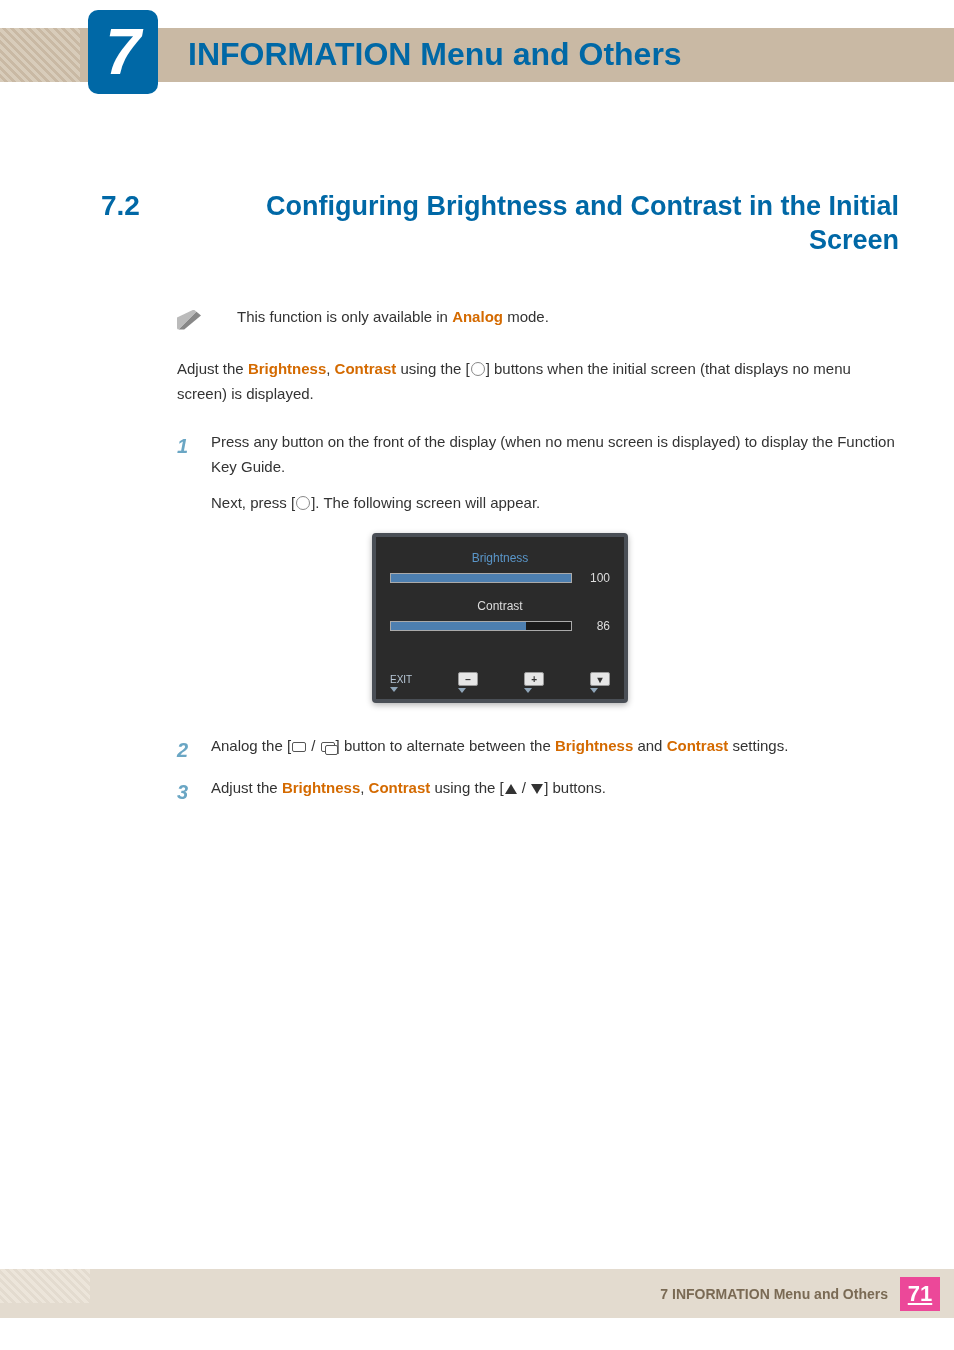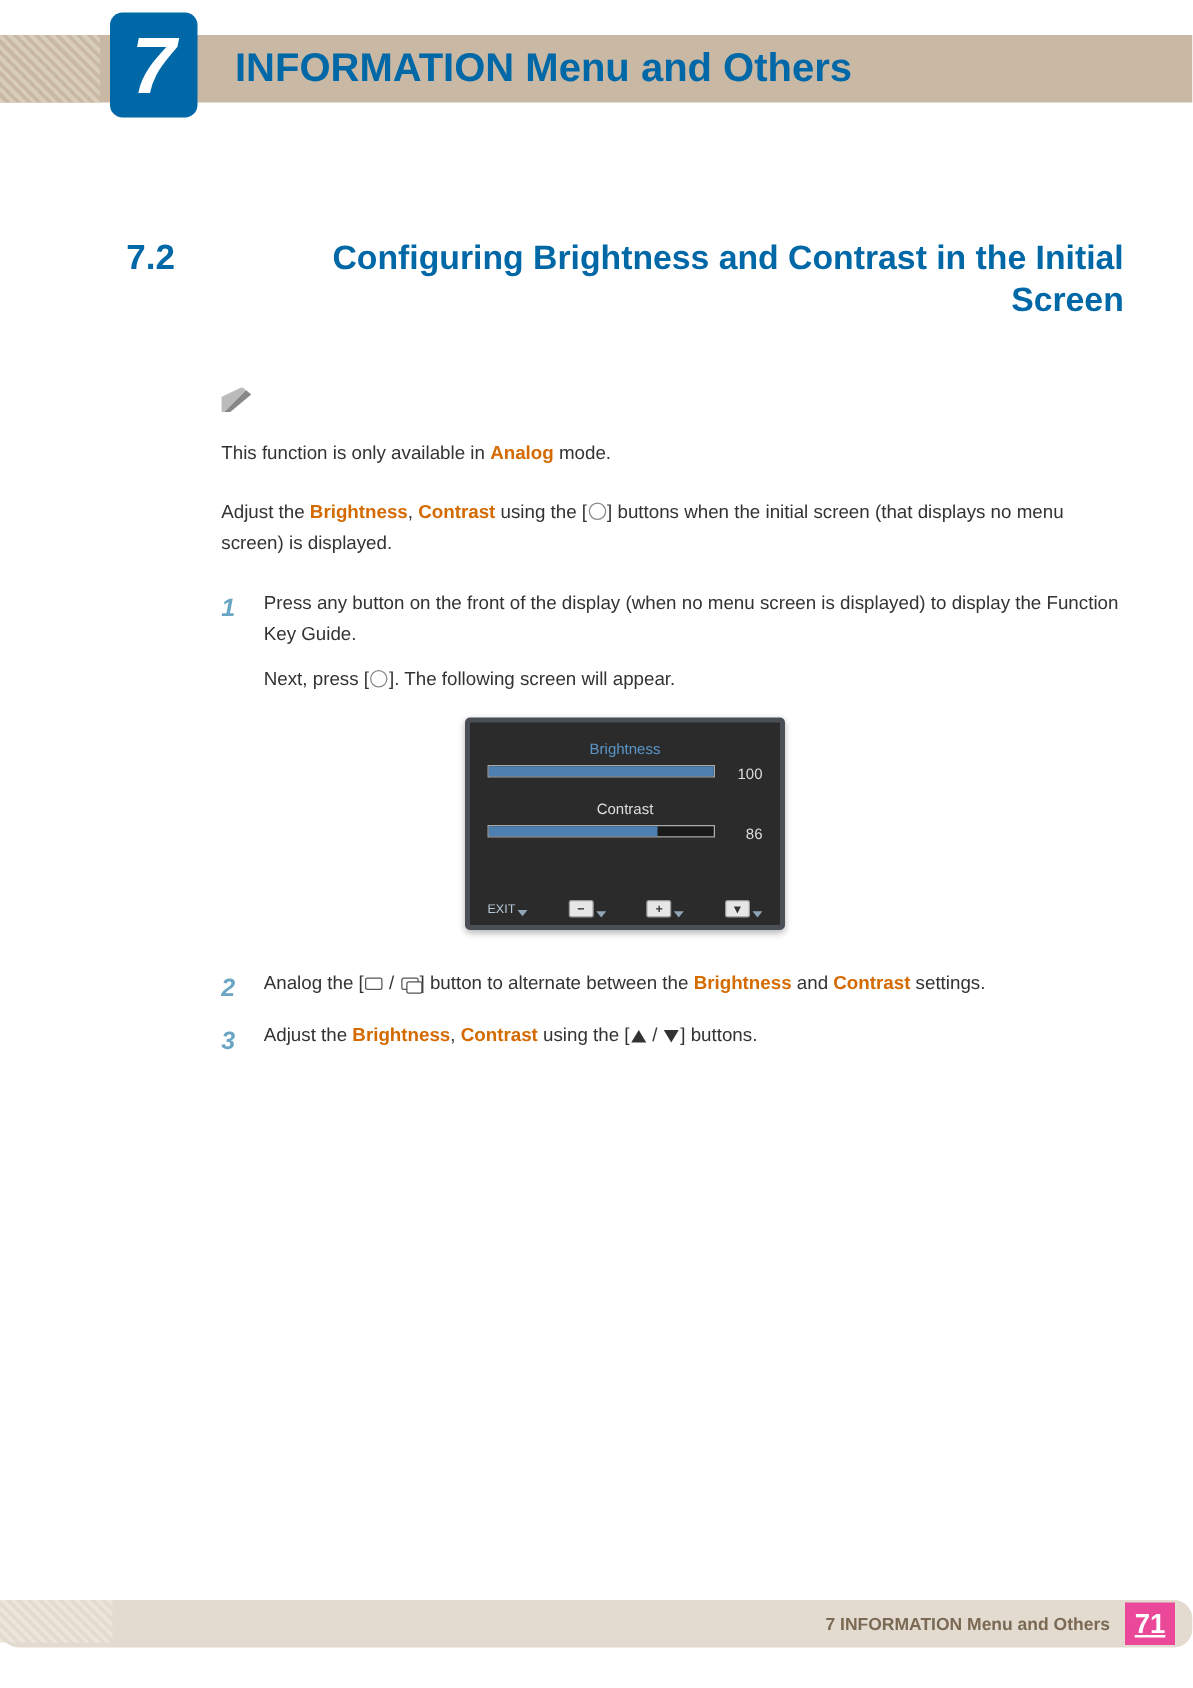--- a/index.html
+++ b/index.html
@@ -54,21 +54,21 @@
   }
   .content {
     position: absolute;
     top: 190px;
     left: 101px;
     right: 55px;
   }
   .section-row { display:flex; align-items:flex-start; gap:24px; margin-bottom:50px;}
   .section-num { color:#0068a6; font-size:28px; font-weight:bold; font-style:normal; min-width:60px;}
   .section-title { color:#0068a6; font-size:27px; font-weight:bold; line-height:1.25;text-align:right;}
-  .note-row { display:flex; align-items:flex-start; gap:24px; margin:0 0 26px 76px;flex-direction:column;}
+  .note-row { display:flex; align-items:flex-start; gap:36px; margin:0 0 26px 76px;}
   .pencil-icon {
     width:24px; height:20px; margin-top:2px;
     background:linear-gradient(135deg,#bbb 50%,#888 50%);
     clip-path: polygon(0 100%, 0 40%, 70% 0, 100% 30%, 30% 100%);
     border-radius:2px;
   }
   .note-text { font-size:15px; color:#333;}
   .highlight { color:#d46a00; font-weight:bold;}
   .para { font-size:15px; line-height:1.7; margin:0 0 22px 76px;}
   .step { display:flex; gap:20px; margin:0 0 8px 76px; font-size:15px; line-height:1.7;}
@@ -92,32 +92,32 @@
 
   
   .osd {
     width:256px; height:170px; margin:18px auto 30px auto;
     background:#2b2b2b; border:4px solid #4a4f56; border-radius:4px;
     box-shadow:0 2px 6px rgba(0,0,0,0.3);
     padding:10px 14px 0 14px; position:relative;
   }
   .osd-label { color:#5a96c9; font-size:12px; text-align:center; margin:4px 0 6px 0;}
   .osd-label.white { color:#ddd;}
-  .osd-row { display:flex; align-items:flex-start; gap:10px; margin-bottom:14px;}
+  .osd-row { display:flex; align-items:center; gap:10px; margin-bottom:14px;}
   .bar { flex:1; height:10px; border:1px solid #aaa; background:#1a1a1a; position:relative;}
   .bar-fill { position:absolute; top:0; left:0; bottom:0; background:#4d7fb0;}
   .bar-val { color:#ddd; font-size:12px; width:28px; text-align:right;}
   .osd-bottom { position:absolute; bottom:6px; left:14px; right:14px; display:flex; justify-content:space-between; align-items:center;}
   .osd-exit { color:#b8c7d6; font-size:10px;}
   .osd-key { width:20px; height:14px; background:#e6e6e6; border:1px solid #999; border-radius:2px; display:flex; align-items:center; justify-content:center; font-size:10px; font-weight:bold; color:#333;}
-  .osd-key-wrap { display:flex; flex-direction:row; align-items:flex-end; gap:2px;}
+  .osd-key-wrap { display:flex; flex-direction:column; align-items:flex-start; gap:2px;}
   .osd-arrow { width:0;height:0;border-left:4px solid transparent;border-right:4px solid transparent;border-top:5px solid #8fa5b8;}
 
   
-  .footer-band { position:absolute; bottom:32px; left:0; right:0; height:38px; background:#e3dbcf; display:flex; align-items:center; justify-content:flex-end; padding-right:14px; gap:12px;border-radius:15px;}
+  .footer-band { position:absolute; bottom:32px; left:0; right:0; height:49px; background:#e3dbcf; display:flex; align-items:center; justify-content:flex-end; padding-right:14px; gap:12px;}
   .footer-hatch { position:absolute; left:0; top:0; width:90px; height:34px; background:repeating-linear-gradient(45deg,#ece5da 0 3px,#e3dbcf 3px 6px);}
   .footer-text { color:#7a6a54; font-size:14px; font-weight:bold;}
   .footer-page { background:#ec4899; color:#fff; font-size:22px; font-weight:bold; width:40px; height:34px; display:flex; align-items:center; justify-content:center;text-decoration:underline;}
 </style>
 </head>
 <body>
 
 <div class="header-band">
   <div class="header-hatch"></div>
 </div>

